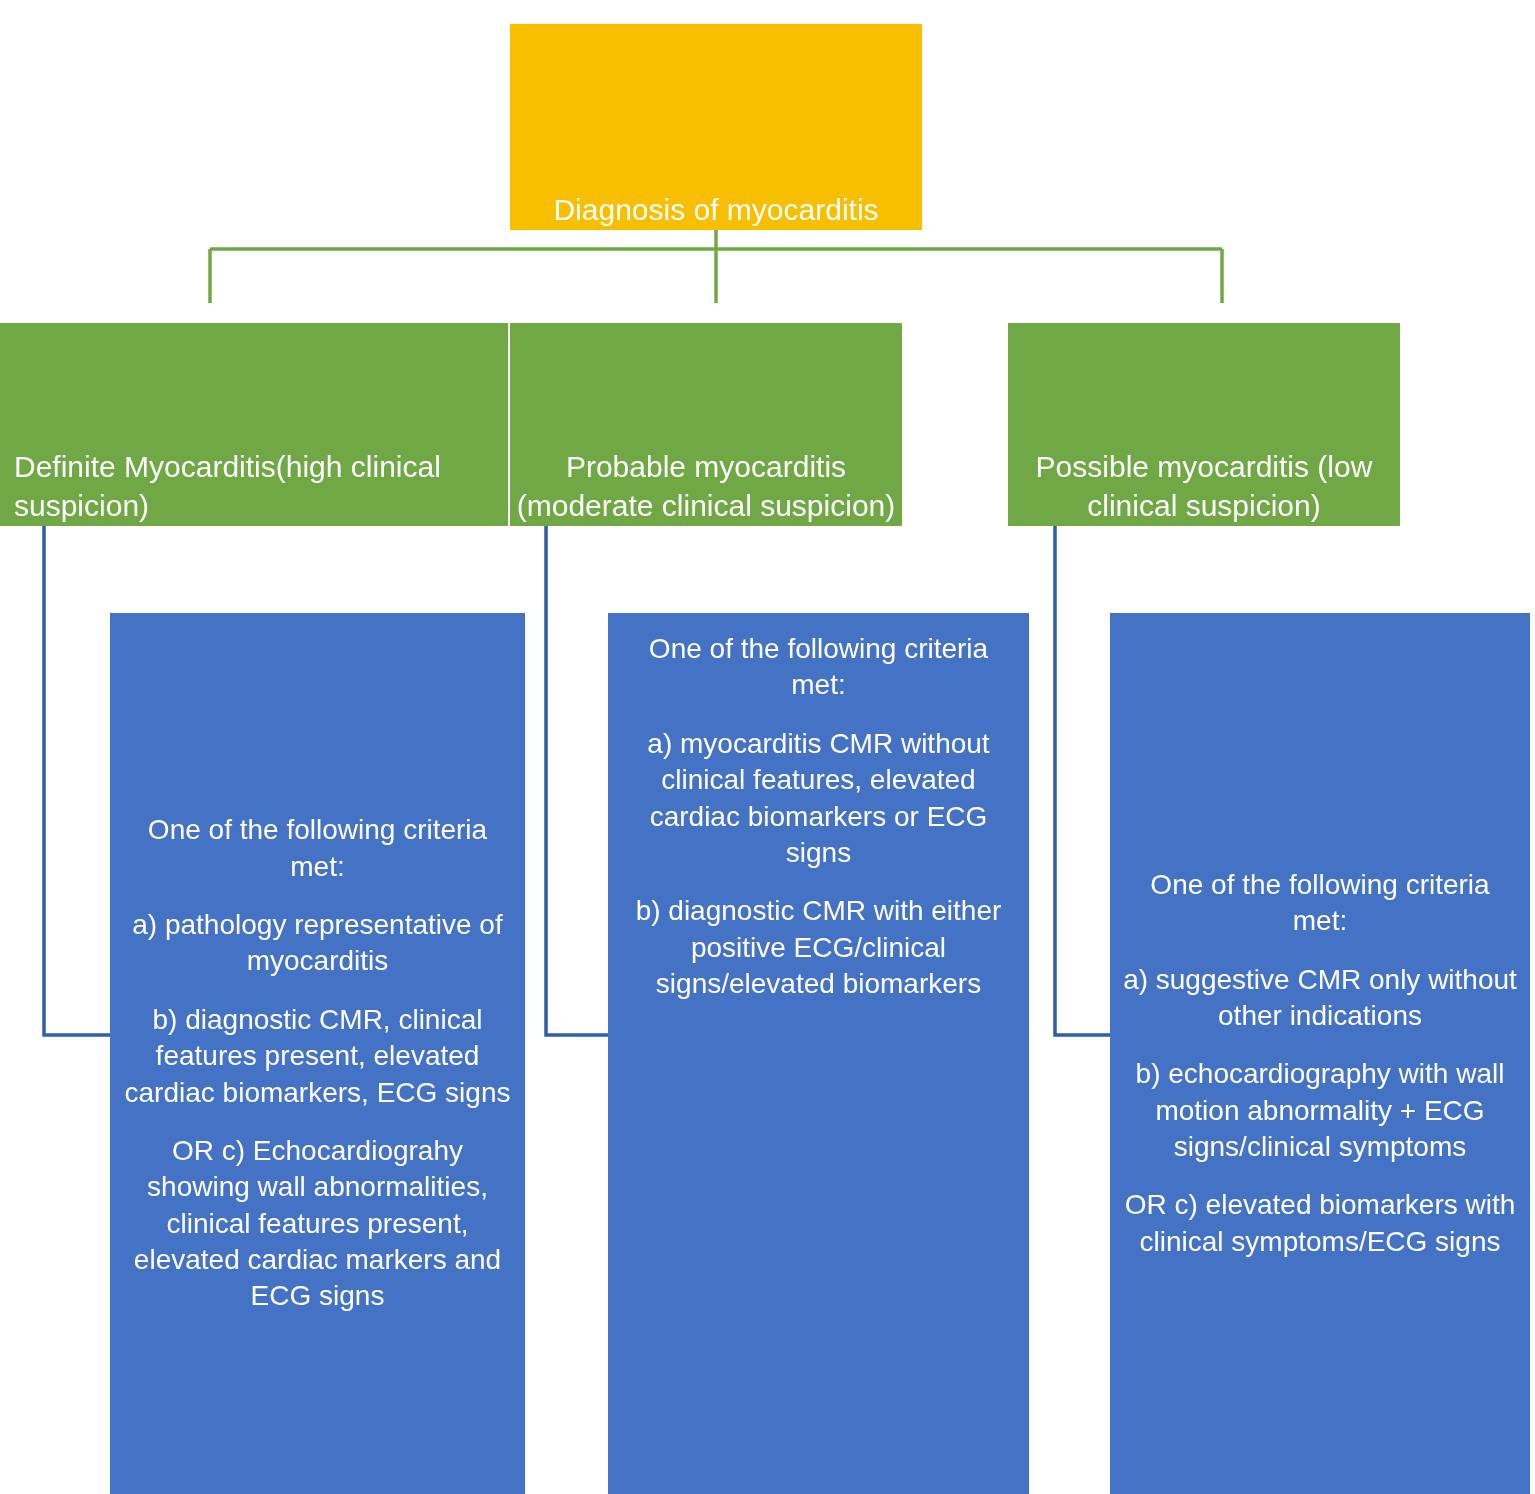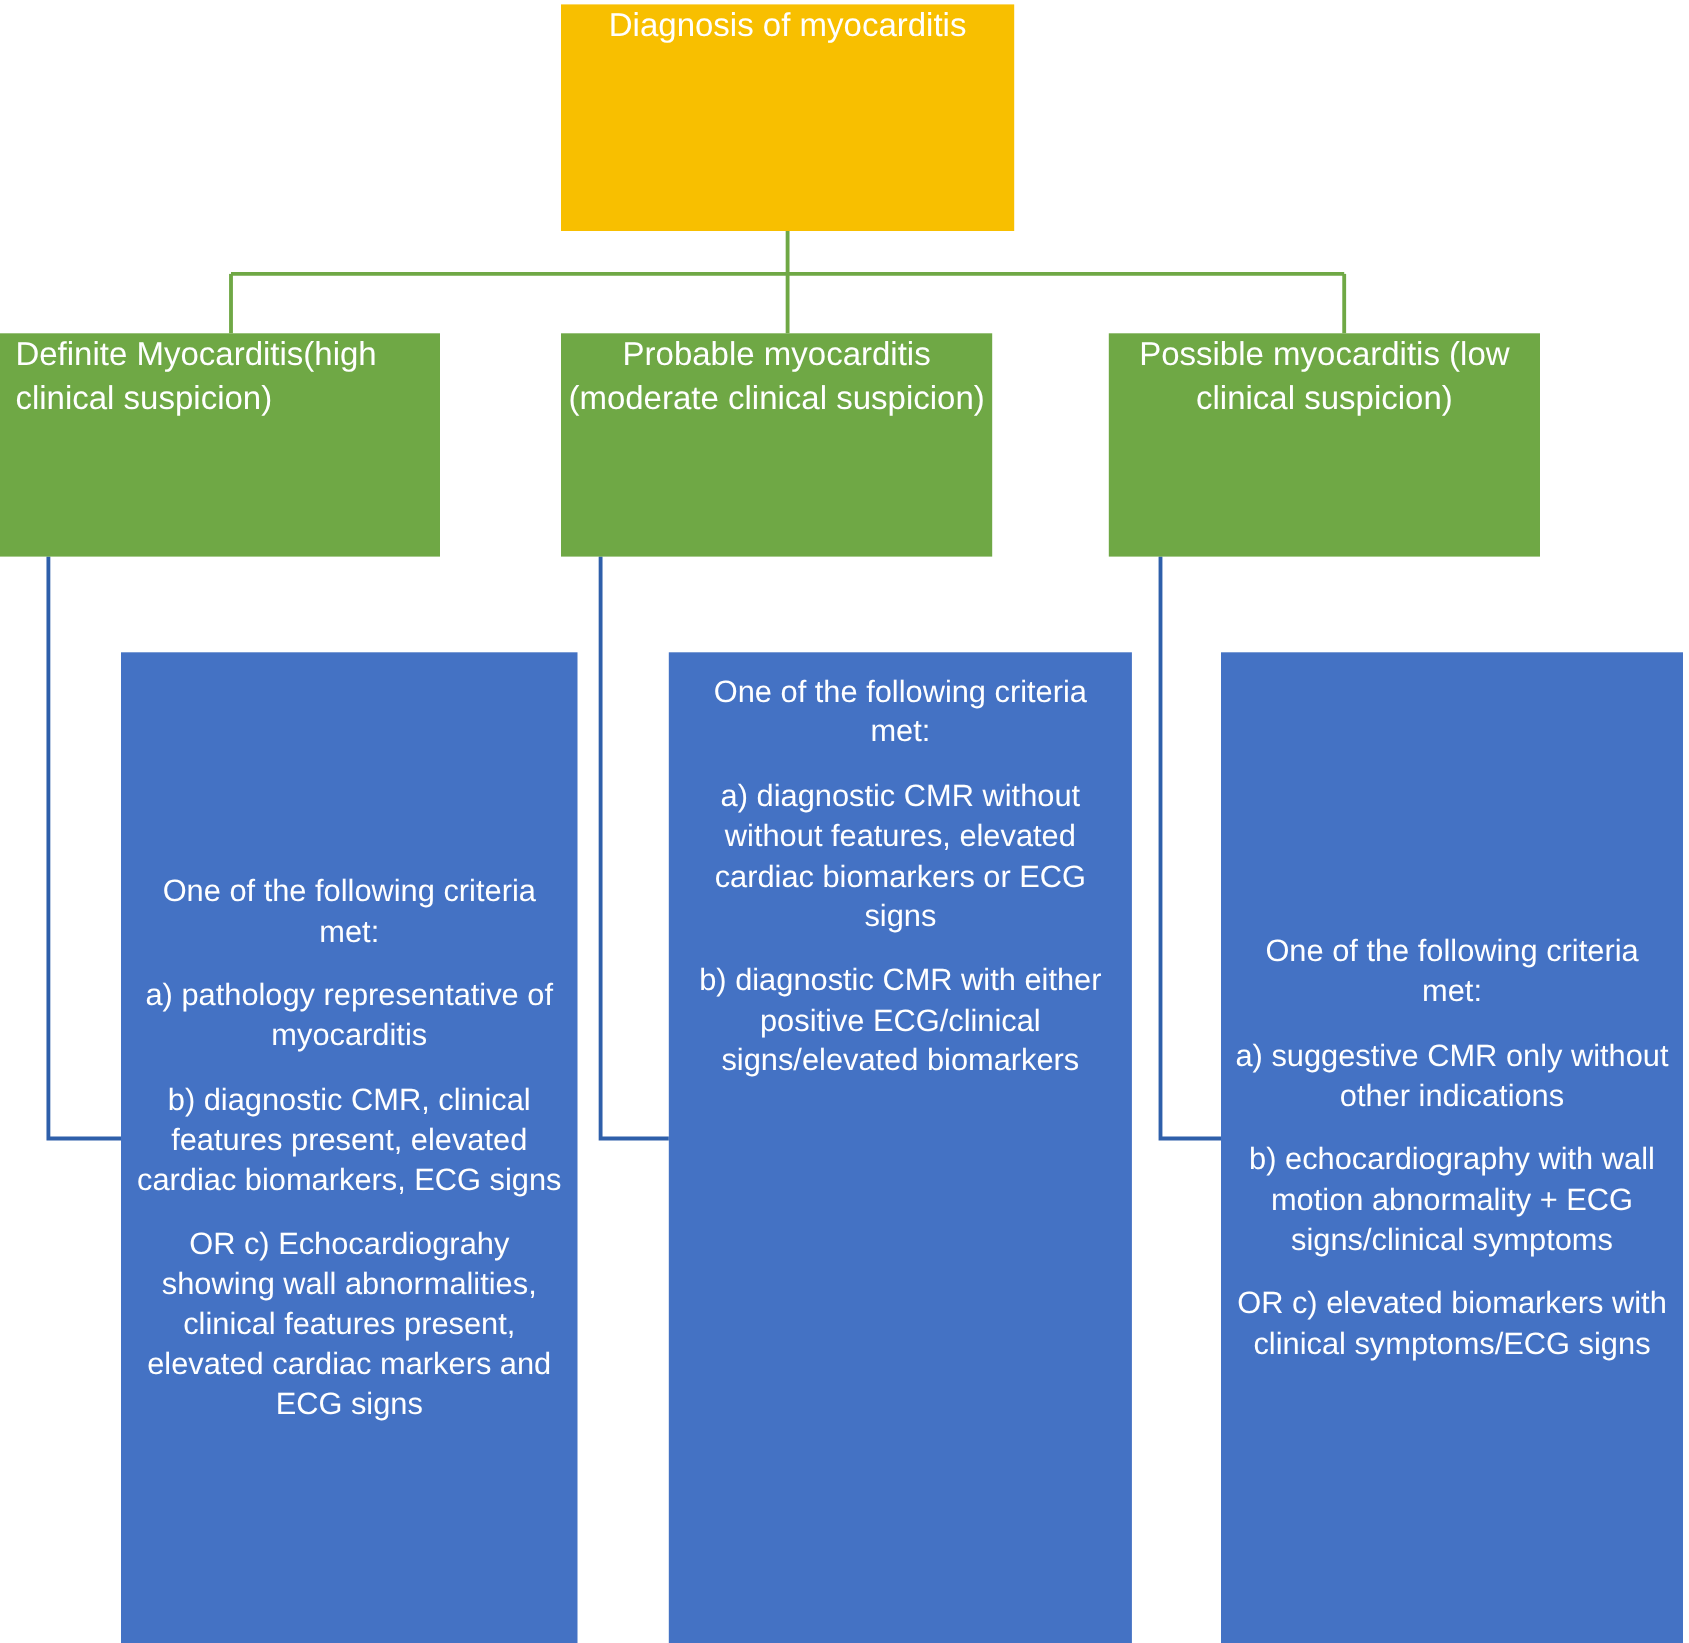--- a/index.html
+++ b/index.html
@@ -15,24 +15,25 @@
     width: 1535px;
     height: 1494px;
     background: #ffffff;
     overflow: hidden;
   }
   .node {
     position: absolute;
     box-sizing: border-box;
     color: #ffffff;
     display: flex;
-    align-items: flex-start;
+    align-items: flex-end;
     justify-content: center;
     text-align: center;
     line-height: 1.32;
+    margin-top: 20px;
   }
   .root-node {
     left: 510px;
     top: 4px;
     width: 412px;
     height: 206px;
     background: #f8bf00;
     font-size: 30px;
   }
   .cat-node {
@@ -42,21 +43,21 @@
     top: 303px;
   }
   .cat-node .node-text {
     display: block;
     width: 100%;
     padding: 0 4px;
     box-sizing: border-box;
   }
   #cat-1 {
     left: 0px;
-    width: 400px;
+    width: 508px;
   }
   #cat-1 .node-text { text-align: left; padding-left: 14px; }
   #cat-2 {
     left: 510px;
     width: 392px;
   }
   #cat-3 {
     left: 1008px;
     width: 392px;
   }
@@ -152,21 +153,21 @@
 
   <div class="node crit-node" id="crit-1">
     <p>One of the following criteria met:</p>
     <p>a) pathology representative of myocarditis</p>
     <p>b) diagnostic CMR, clinical features present, elevated cardiac biomarkers, ECG signs</p>
     <p>OR c) Echocardiograhy showing wall abnormalities, clinical features present, elevated cardiac markers and ECG signs</p>
   </div>
 
   <div class="node crit-node" id="crit-2">
     <p>One of the following criteria met:</p>
-    <p>a) diagnostic CMR without without features, elevated cardiac biomarkers or ECG signs</p>
+    <p>a) myocarditis CMR without clinical features, elevated cardiac biomarkers or ECG signs</p>
     <p>b) diagnostic CMR with either positive ECG/clinical signs/elevated biomarkers</p>
   </div>
 
   <div class="node crit-node" id="crit-3">
     <p>One of the following criteria met:</p>
     <p>a) suggestive CMR only without other indications</p>
     <p>b) echocardiography with wall motion abnormality + ECG signs/clinical symptoms</p>
     <p>OR c) elevated biomarkers with clinical symptoms/ECG signs</p>
   </div>
 

